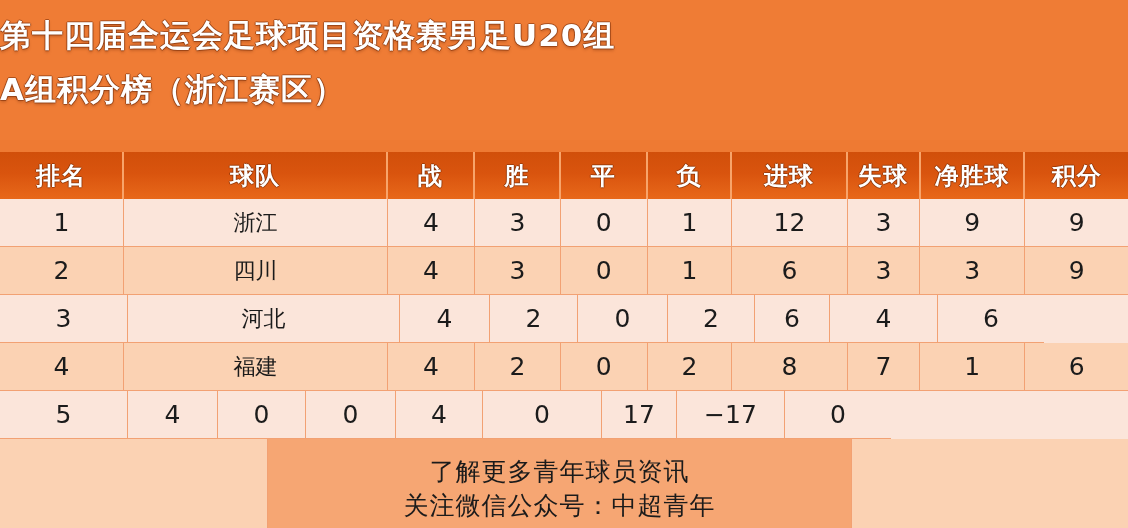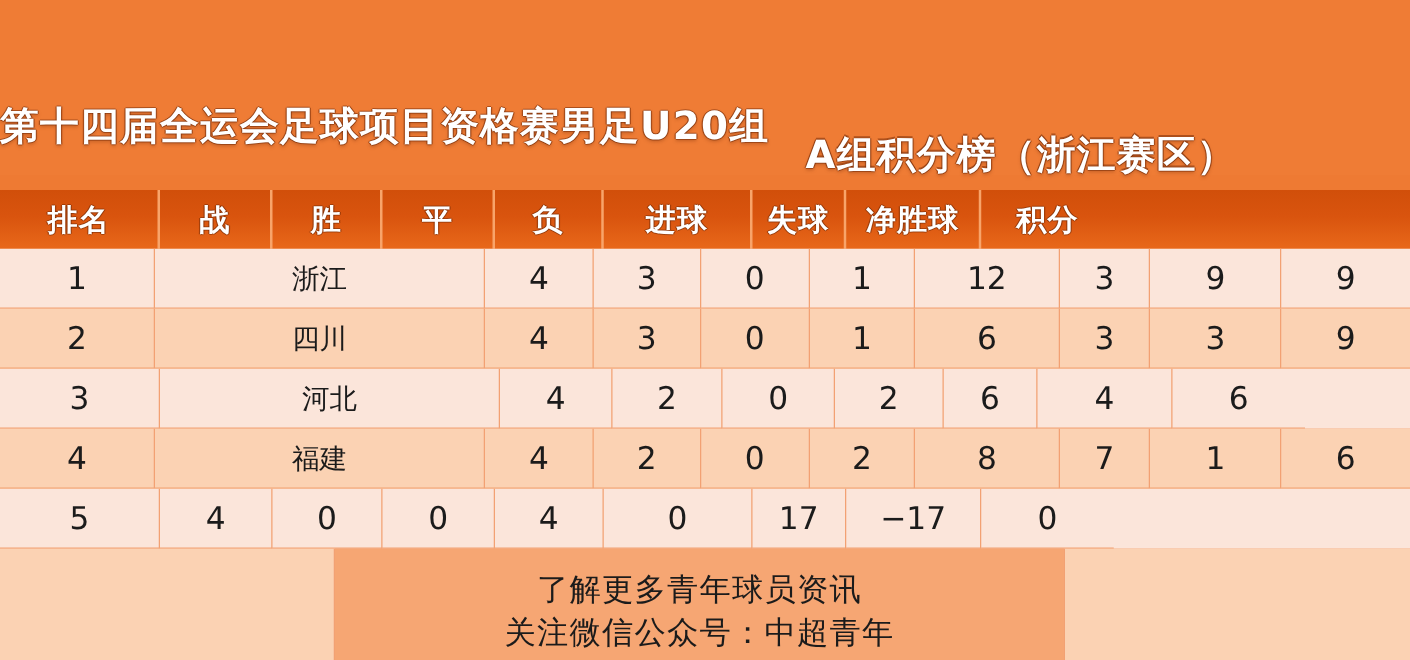--- a/index.html
+++ b/index.html
@@ -22,26 +22,25 @@
 
   
   .title-block {
     position: absolute;
     left: 0;
     top: 0;
     width: 1128px;
     height: 140px;
     background: #ef7c35;
     display: flex;
-    flex-direction: row;
-    align-items: flex-end;
+    flex-direction: column;
+    align-items: flex-start;
     justify-content: flex-start;
     padding-top: 20px;
     box-sizing: border-box;
-    gap: 29px;
   }
   .title-line {
     color: #ffffff;
     font-weight: bold;
     font-size: 31px;
     line-height: 1.0;
     letter-spacing: 1px;
     text-align: center;
     text-shadow:
        1px 0 0 rgba(120,45,10,.55),
@@ -177,20 +176,21 @@
 
   <div class="title-block">
     <div class="title-line line1">第十四届全运会足球项目资格赛男足U20组</div>
     <div class="title-line line2">A组积分榜（浙江赛区）</div>
   </div>
 
   <div class="table">
 
     <div class="trow head-row">
       <div class="head-cell c0">排名</div>
+      <div class="head-cell c1">球队</div>
       <div class="head-cell c2">战</div>
       <div class="head-cell c3">胜</div>
       <div class="head-cell c4">平</div>
       <div class="head-cell c5">负</div>
       <div class="head-cell c6">进球</div>
       <div class="head-cell c7">失球</div>
       <div class="head-cell c8">净胜球</div>
       <div class="head-cell c9">积分</div>
     </div>
 

